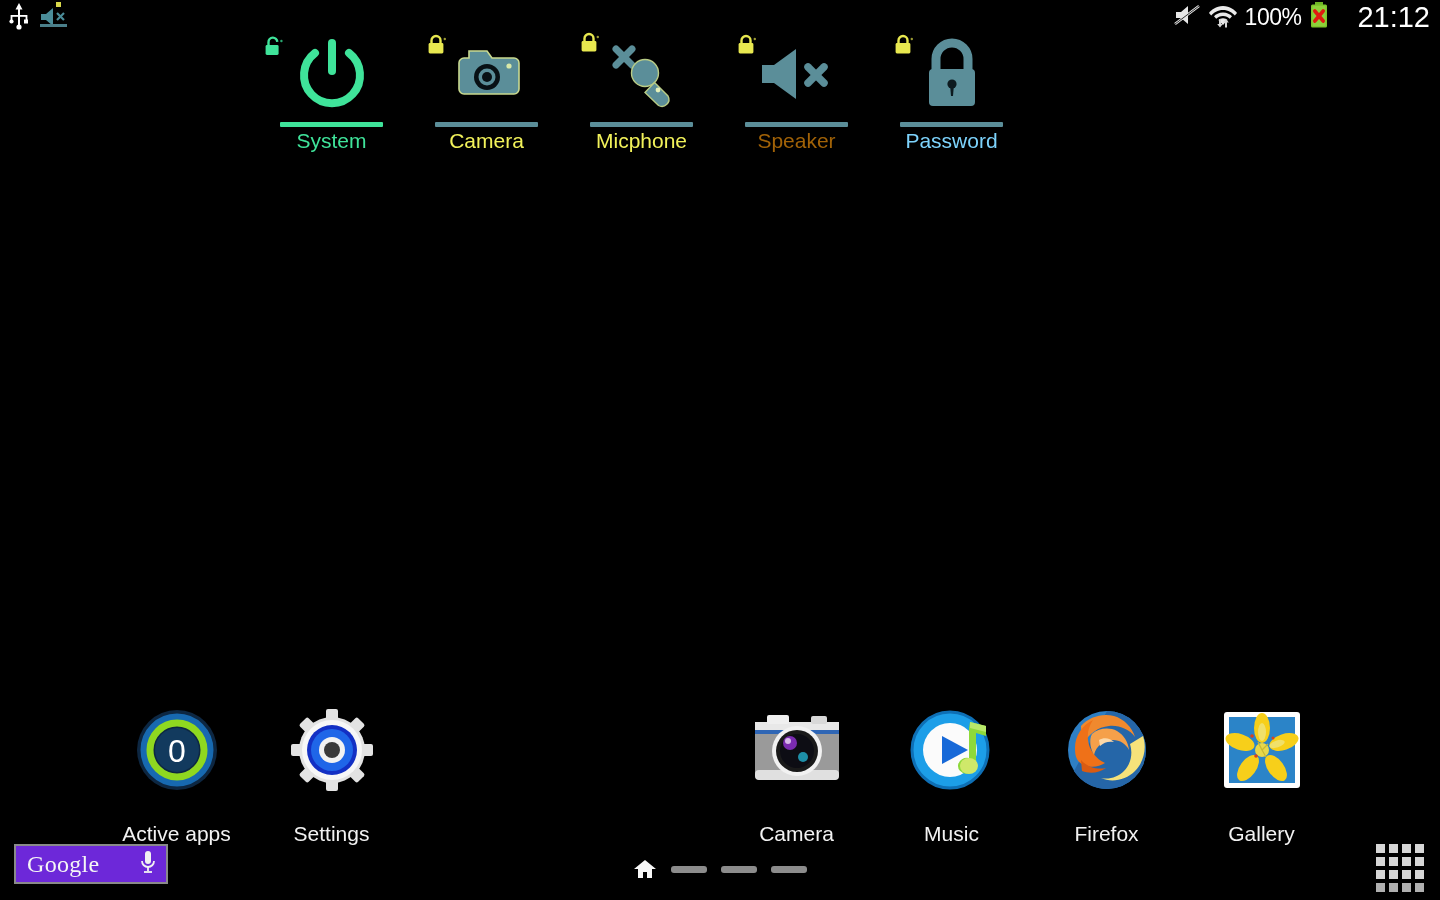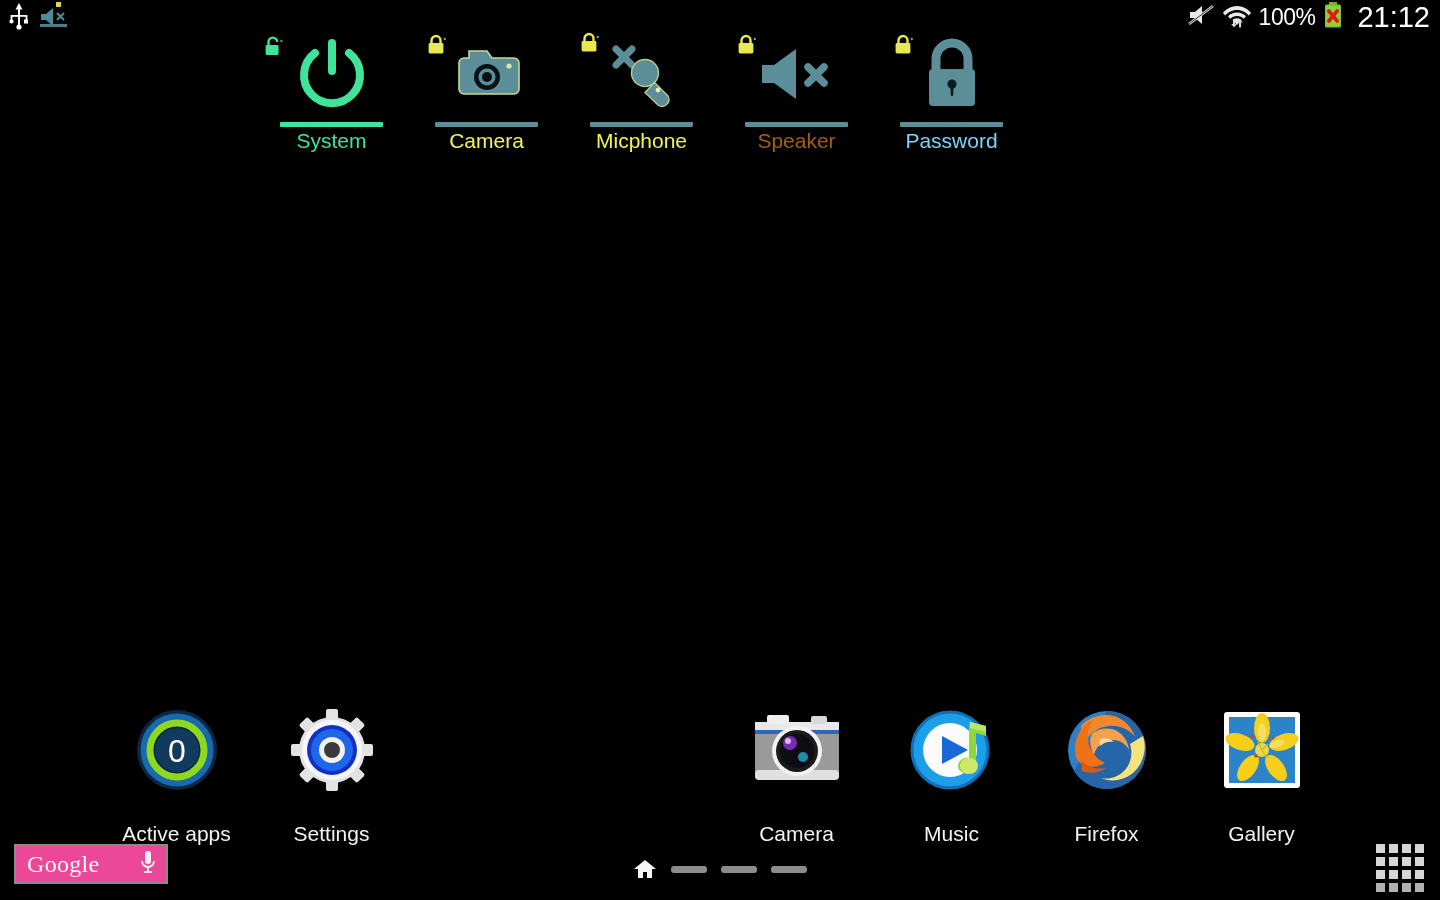--- a/index.html
+++ b/index.html
@@ -25,21 +25,21 @@
   }
   .sb-left { display: flex; align-items: flex-start; gap: 9px; height: 34px; padding-top: 2px;}
   .sb-right { display: flex; align-items: center; gap: 7px; }
   .sb-pct {
     color: #fff; font-size: 23px; letter-spacing: -0.5px;
     font-family: "Liberation Sans", sans-serif;
   }
   .sb-clock {
     color: #fff; font-size: 29px; letter-spacing: 0px;
     font-family: "Liberation Sans", sans-serif;
-    margin-left: 6px; line-height: 1;
+    margin-left: 20px; line-height: 1;
   }
   .notif-wrap { position: relative; width: 30px; height: 30px; }
   .notif-dot {
     position: absolute; top: 0px; left: 17px;
     width: 5px; height: 5px; background: #d8d84a;
   }
   .notif-underline {
     position: absolute; bottom: 5px; left: 1px;
     width: 27px; height: 3px; background: #4a7f8a;
   }
@@ -95,21 +95,21 @@
 
   
   #bottom-bar {
     position: absolute; top: 840px; left: 0;
     width: 1440px; height: 60px;
   }
   #google-search {
     position: absolute; left: 14px; top: 4px;
     width: 154px; height: 40px;
     border: 2px solid #8a8a8a;
-    background: #ec4899;
+    background: #6d28d9;
     display: flex; align-items: center; justify-content: space-between;
     padding: 0 9px 0 11px;
   }
   #google-wordmark {
     color: #f5f5f5;
     font-family: "Liberation Serif", serif;
     font-size: 24px;
     line-height: 24px;
     letter-spacing: 0.3px;
   }

